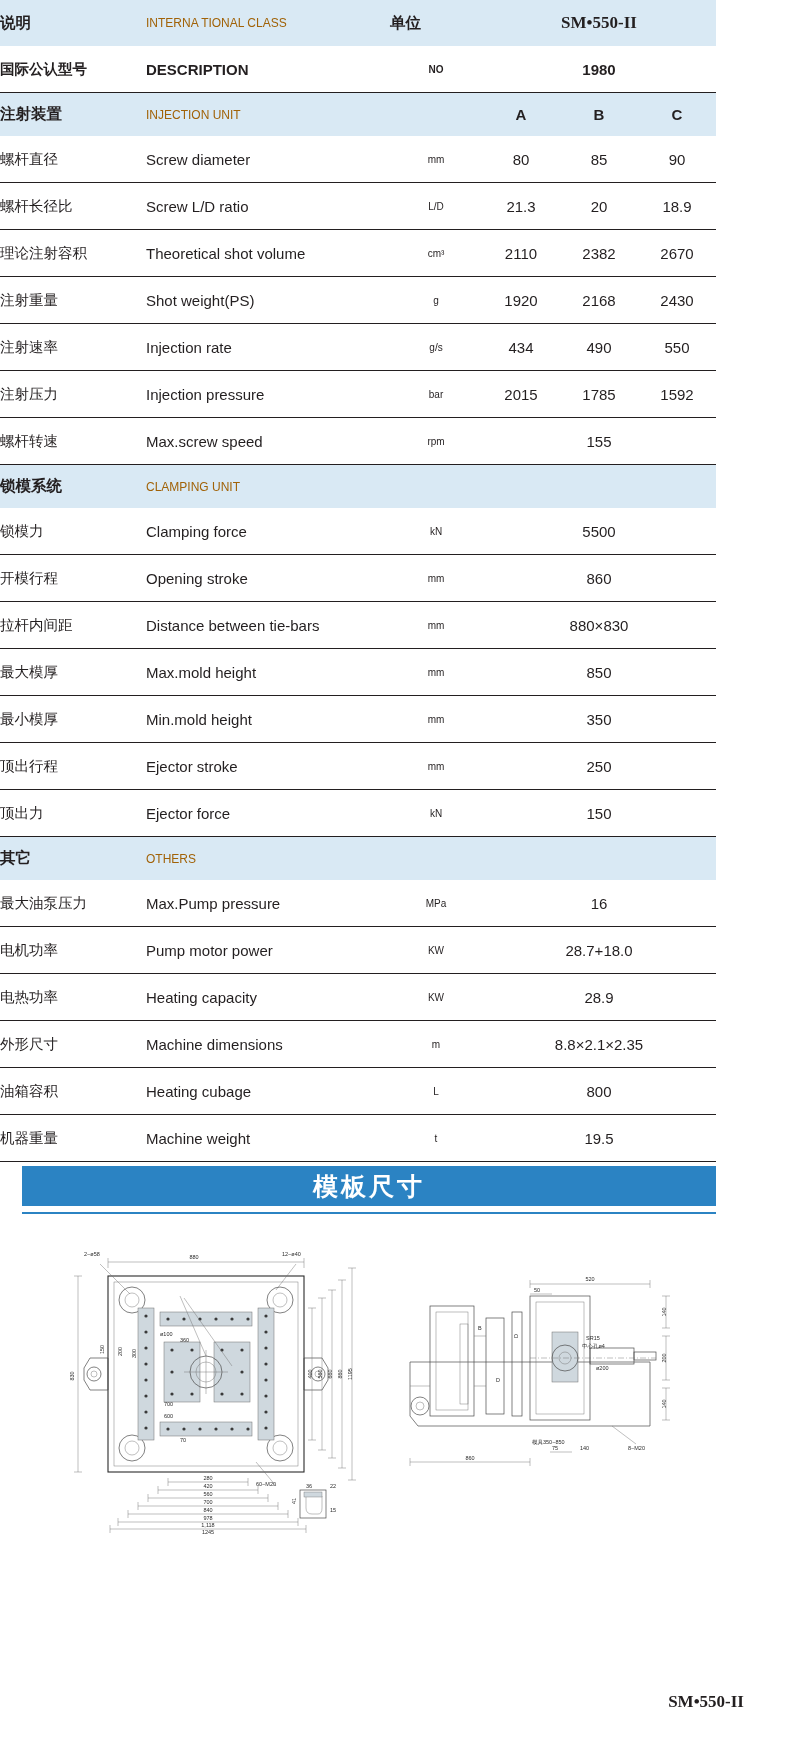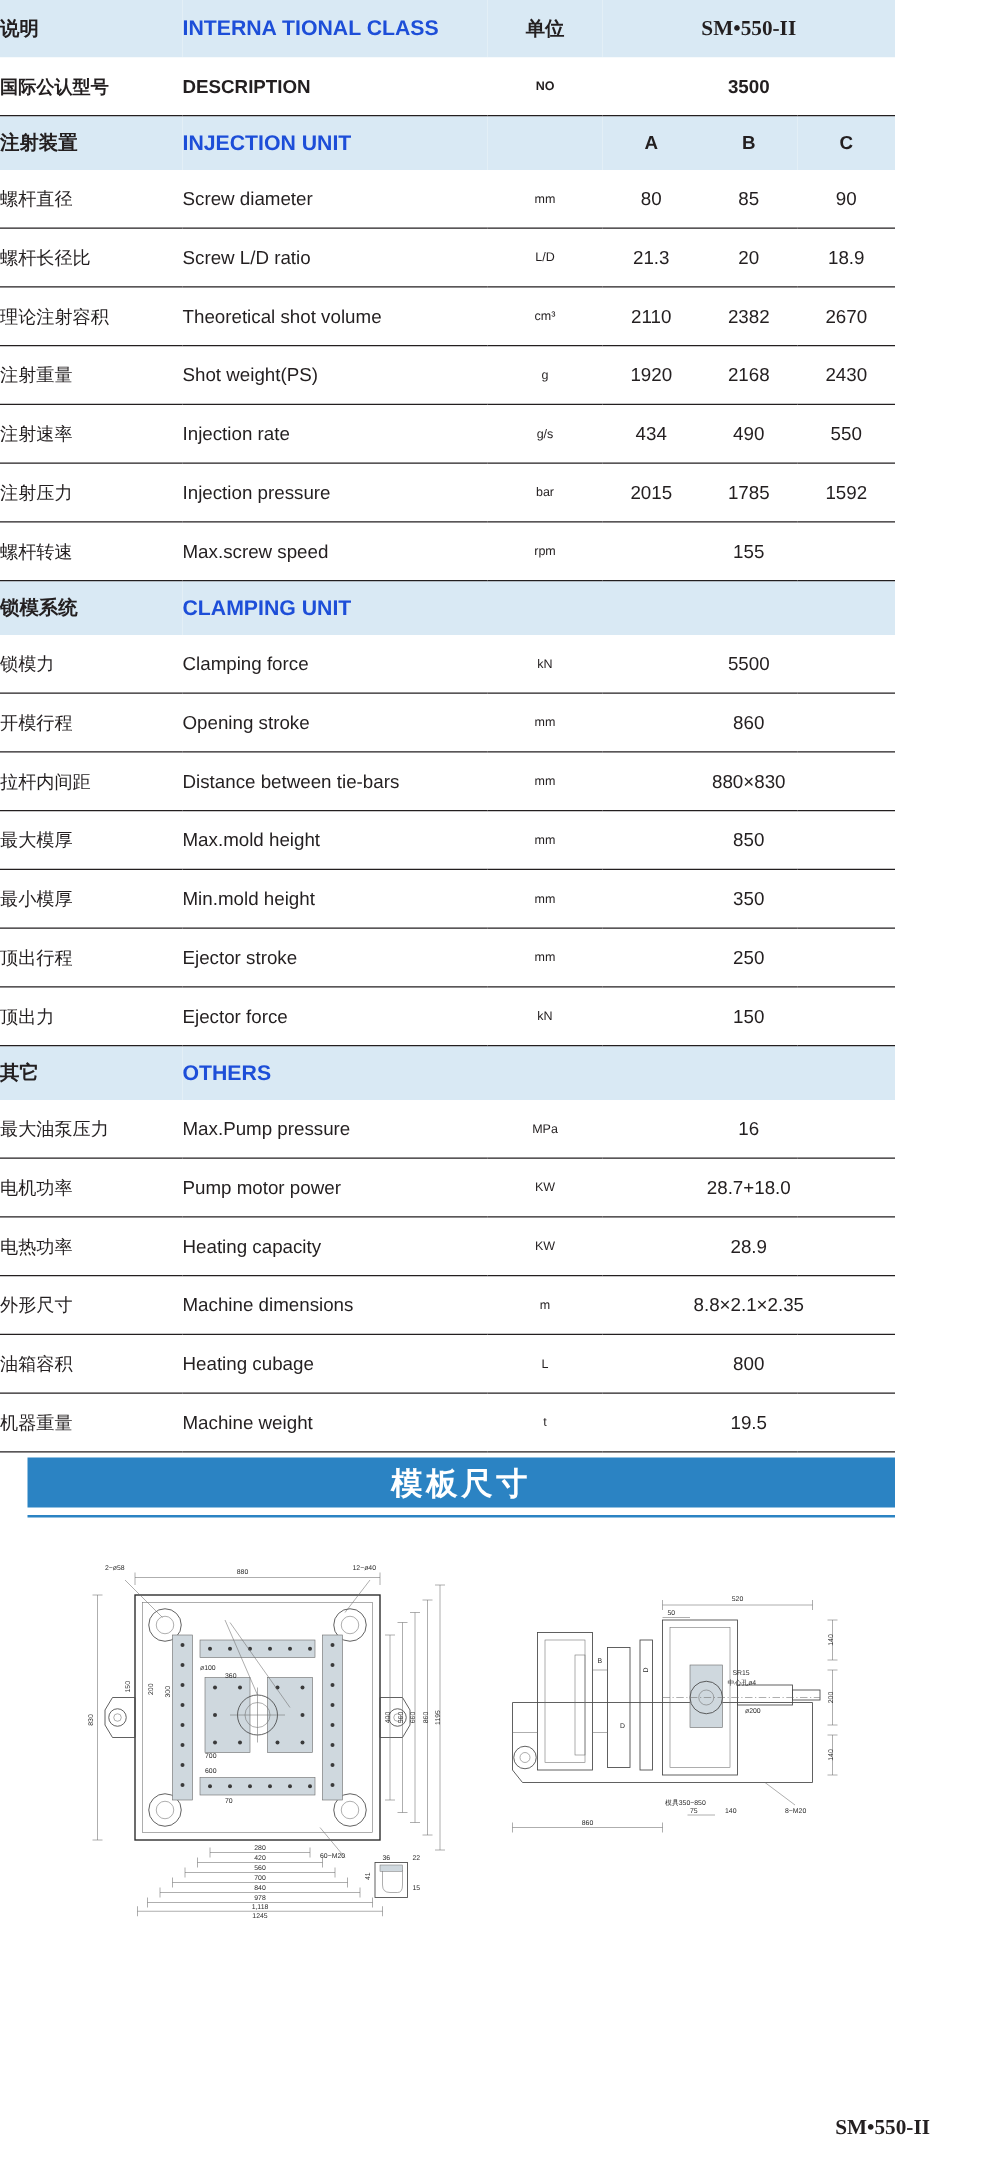--- a/index.html
+++ b/index.html
@@ -51,29 +51,29 @@
   }
   tr.hdr.tall td { height: 46px; }
 
   .cn-cell {
     font-size: 15.5px;
     font-weight: bold;
     color: #231f20;
     padding-left: 14px;
   }
   .en-cell {
-    font-size: 17px;
-    font-weight: bold;
-    color: #1d4ed8;
+    font-size: 12px;
+    font-weight: normal;
+    color: #a16207;
     padding-left: 14px;
   }
   .unit-cell-h {
     font-size: 15.5px;
     font-weight: bold;
-    text-align: center;
+    text-align: left;
   }
   .model-cell {
     font-size: 17px;
     font-weight: bold;
     text-align: center;
     font-family: "Liberation Serif", serif;
   }
   .subhdr-abc {
     font-size: 15px;
     font-weight: bold;
@@ -187,21 +187,21 @@
         <td class="cn-cell">说明</td>
         <td class="en-cell">INTERNA TIONAL CLASS</td>
         <td class="unit-cell-h">单位</td>
         <td class="model-cell" colspan="3">SM•550-II</td>
       </tr>
 
       <tr class="data">
         <td class="cn" style="font-weight:bold;">国际公认型号</td>
         <td class="en" style="font-weight:bold;">DESCRIPTION</td>
         <td class="unit" style="font-weight:bold;">NO</td>
-        <td class="val" colspan="3" style="font-weight:bold;">3500</td>
+        <td class="val" colspan="3" style="font-weight:bold;">1980</td>
       </tr>
 
       <tr class="hdr">
         <td class="cn-cell">注射装置</td>
         <td class="en-cell">INJECTION UNIT</td>
         <td></td>
         <td class="subhdr-abc">A</td>
         <td class="subhdr-abc">B</td>
         <td class="subhdr-abc">C</td>
       </tr>

